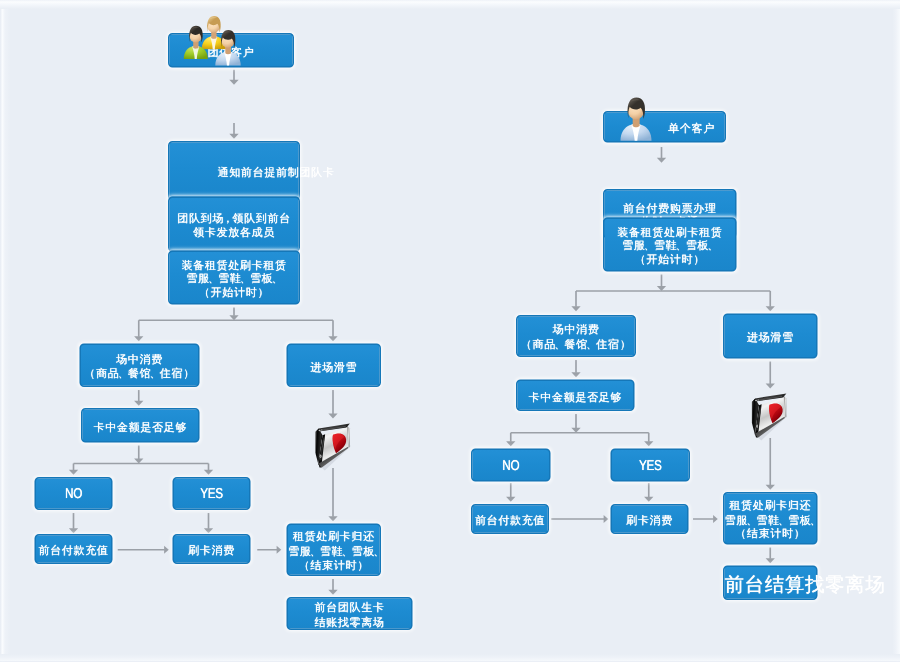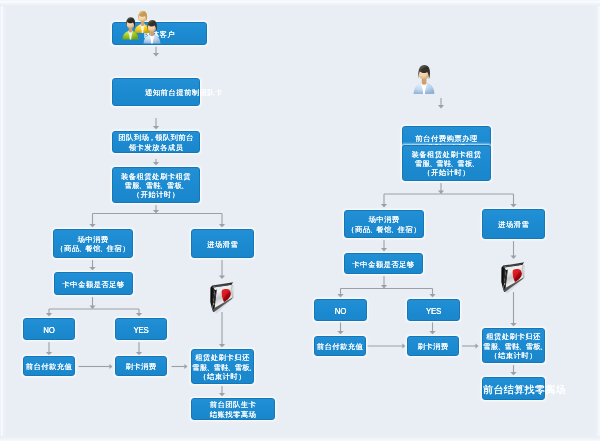--- a/index.html
+++ b/index.html
@@ -397,27 +397,27 @@
 </defs>
 <g>
 <path d="M3,140 C3,116 14,99 32,92 C40,89 60,89 68,92 C86,99 97,116 97,140 Z" fill="url(#sgu1)"></path>
 <path d="M36,91 C40,105 45,122 46,140 L54,140 C55,122 60,105 64,91 L57,88 L50,99 L43,88 Z" fill="#ffffff"></path>
 <path d="M40,68 L61,68 L61,95 C55,100 45,100 40,95 Z" fill="#cf9f72"></path>
 <ellipse cx="50" cy="48" rx="25" ry="27" fill="url(#fgu1)"></ellipse>
 <path d="M25,58 C22,26 33,9 51,9 C71,9 79,26 77,52 C76,63 74,70 72,74 C73,60 71,47 64,40 C56,48 38,47 31,37 C27,45 26,58 27,72 C26,68 25,63 25,58 Z" fill="url(#hgu1)"></path>
 <path d="M34,21 C42,13 56,12 65,18 C55,16 43,18 34,21 Z" fill="#6d665d" opacity="0.55"></path>
 </g>
     </svg>
-  <div class="node" id="g1" style="left:112px;top:22px;width:95px;height:23px;font-size:7.4px;">
+  <div class="node" id="g1" style="left:112px;top:22px;width:84px;height:23px;font-size:7.4px;">
       <span class="txt">团体客户</span>
     </div>
-  <div class="node" id="g3" style="left:112px;top:78px;width:88px;height:28px;font-size:7.4px;padding-left:32px;">
+  <div class="node" id="g3" style="left:112px;top:94px;width:88px;height:40px;font-size:7.4px;padding-left:32px;">
       <span class="txt">通知前台提前制团队卡</span>
     </div>
-  <div class="node" id="g4" style="left:112px;top:131px;width:88px;height:22px;font-size:7.4px;">
+  <div class="node" id="g4" style="left:112px;top:131px;width:88px;height:37px;font-size:7.4px;">
       <span class="txt">团队到场<i class="pn">，</i>领队到前台<br>领卡发放各成员</span>
     </div>
   <div class="node" id="g5" style="left:112px;top:167px;width:88px;height:36px;font-size:7.4px;">
       <span class="txt">装备租赁处刷卡租赁<br>雪服<i class="pn">、</i>雪鞋<i class="pn">、</i>雪板<i class="pn">、</i><br><i class="pl">（</i>开始计时<i class="pr">）</i></span>
     </div>
   <div class="node" id="g6" style="left:53px;top:229px;width:80px;height:29px;font-size:7.4px;">
       <span class="txt">场中消费<br><i class="pl">（</i>商品<i class="pn">、</i>餐馆<i class="pn">、</i>住宿<i class="pr">）</i></span>
     </div>
   <div class="node" id="g7" style="left:54px;top:272px;width:79px;height:23px;font-size:7.4px;">
       <span class="txt">卡中金额是否足够</span>
@@ -436,20 +436,23 @@
     </div>
   <div class="node" id="g12" style="left:191px;top:229px;width:63px;height:29px;font-size:7.4px;">
       <span class="txt">进场滑雪</span>
     </div>
   <div class="node" id="g14" style="left:191px;top:349px;width:63px;height:35px;font-size:7.4px;">
       <span class="txt">租赁处刷卡归还<br>雪服<i class="pn">、</i>雪鞋<i class="pn">、</i>雪板<i class="pn">、</i><br><i class="pl">（</i>结束计时<i class="pr">）</i></span>
     </div>
   <div class="node" id="g15" style="left:191px;top:398px;width:84px;height:22px;font-size:7.4px;">
       <span class="txt">前台团队生卡<br>结账找零离场</span>
     </div>
+  <div class="node" id="s1" style="left:402px;top:74px;width:82px;height:21px;font-size:7.4px;padding-left:36px;">
+      <span class="txt">单个客户</span>
+    </div>
   <div class="node" id="s2" style="left:402px;top:126px;width:89px;height:33px;font-size:7.4px;">
       <span class="txt">前台付费购票办理<br>临时一卡通</span>
     </div>
   <div class="node" id="s3" style="left:402px;top:145px;width:89px;height:36px;font-size:7.4px;">
       <span class="txt">装备租赁处刷卡租赁<br>雪服<i class="pn">、</i>雪鞋<i class="pn">、</i>雪板<i class="pn">、</i><br><i class="pl">（</i>开始计时<i class="pr">）</i></span>
     </div>
   <div class="node" id="s4" style="left:344px;top:210px;width:80px;height:28px;font-size:7.4px;">
       <span class="txt">场中消费<br><i class="pl">（</i>商品<i class="pn">、</i>餐馆<i class="pn">、</i>住宿<i class="pr">）</i></span>
     </div>
   <div class="node" id="s5" style="left:344px;top:253px;width:79px;height:21px;font-size:7.4px;">
@@ -466,17 +469,17 @@
     </div>
   <div class="node" id="s9" style="left:407px;top:336px;width:52px;height:20px;font-size:7.4px;">
       <span class="txt">刷卡消费</span>
     </div>
   <div class="node" id="s10" style="left:482px;top:209px;width:63px;height:30px;font-size:7.4px;">
       <span class="txt">进场滑雪</span>
     </div>
   <div class="node" id="s12" style="left:482px;top:328px;width:63px;height:35px;font-size:7.4px;">
       <span class="txt">租赁处刷卡归还<br>雪服<i class="pn">、</i>雪鞋<i class="pn">、</i>雪板<i class="pn">、</i><br><i class="pl">（</i>结束计时<i class="pr">）</i></span>
     </div>
-  <div class="node" id="s13" style="left:482px;top:377px;width:63px;height:23px;font-size:10px;justify-content:flex-end;">
+  <div class="node" id="s13" style="left:482px;top:377px;width:63px;height:23px;font-size:13px;justify-content:flex-end;">
       <span class="txt">前台结算找零离场</span>
     </div>
 
 </div>
 
 </body></html>

